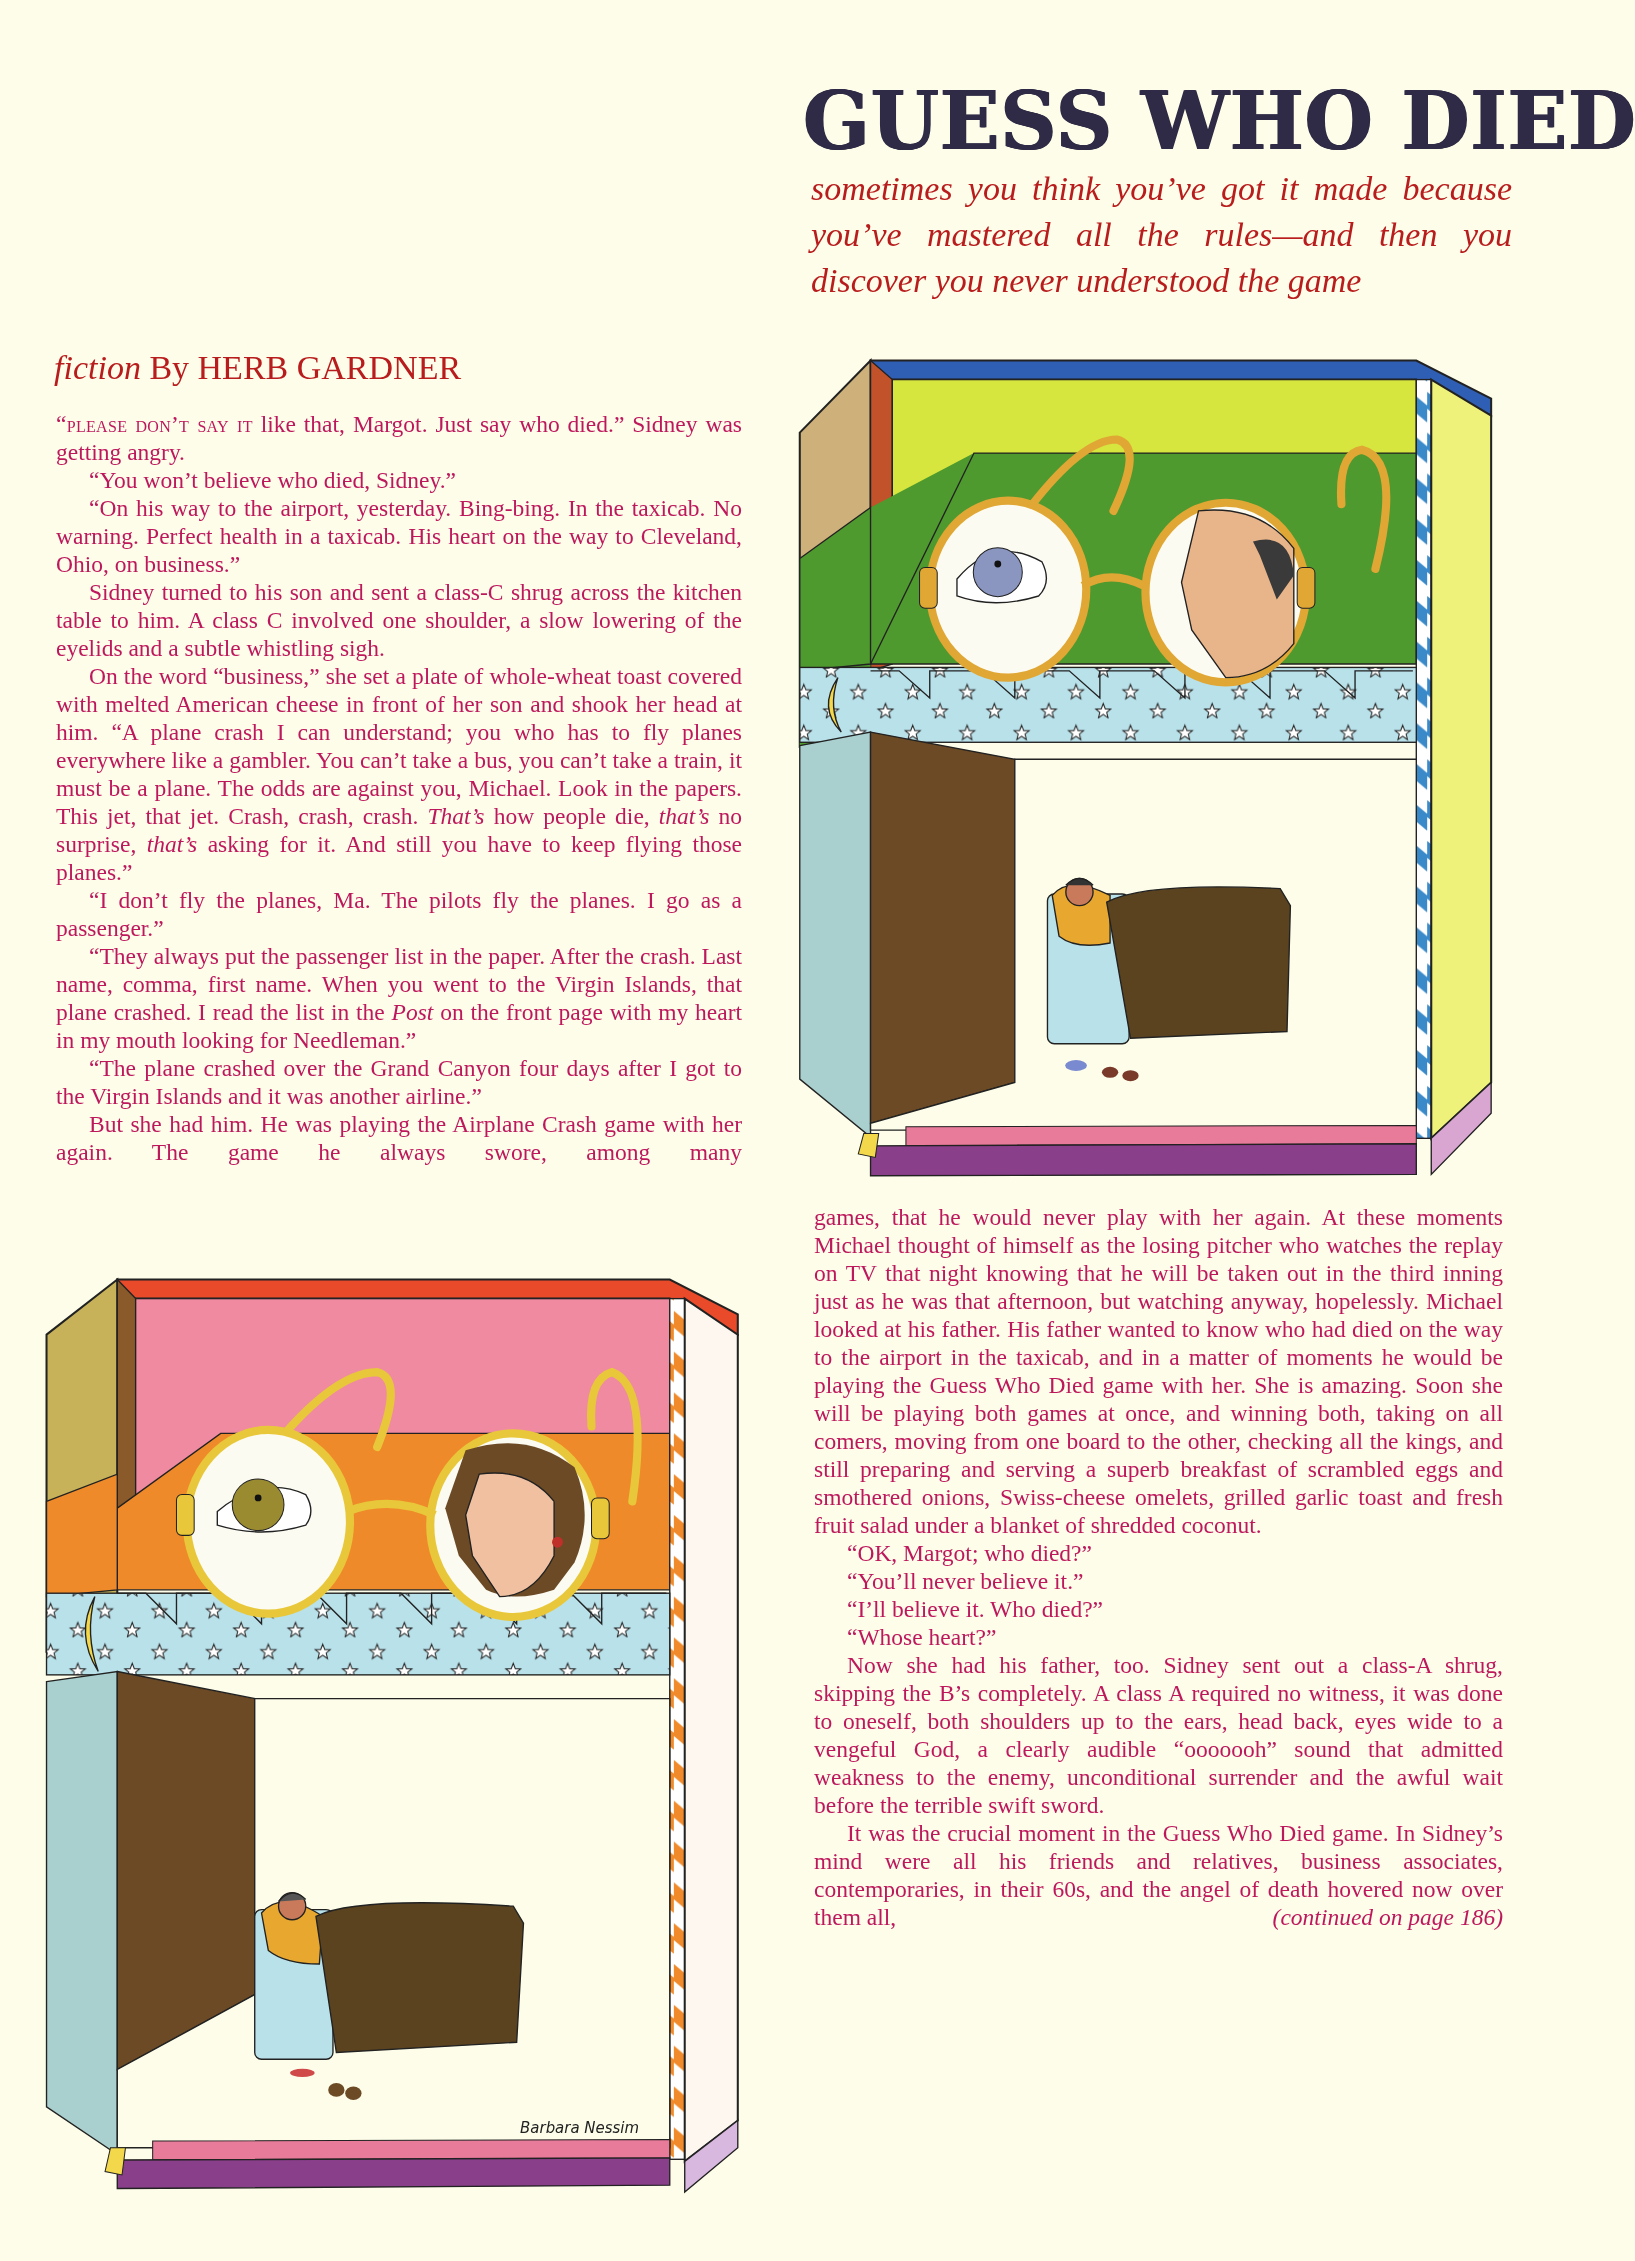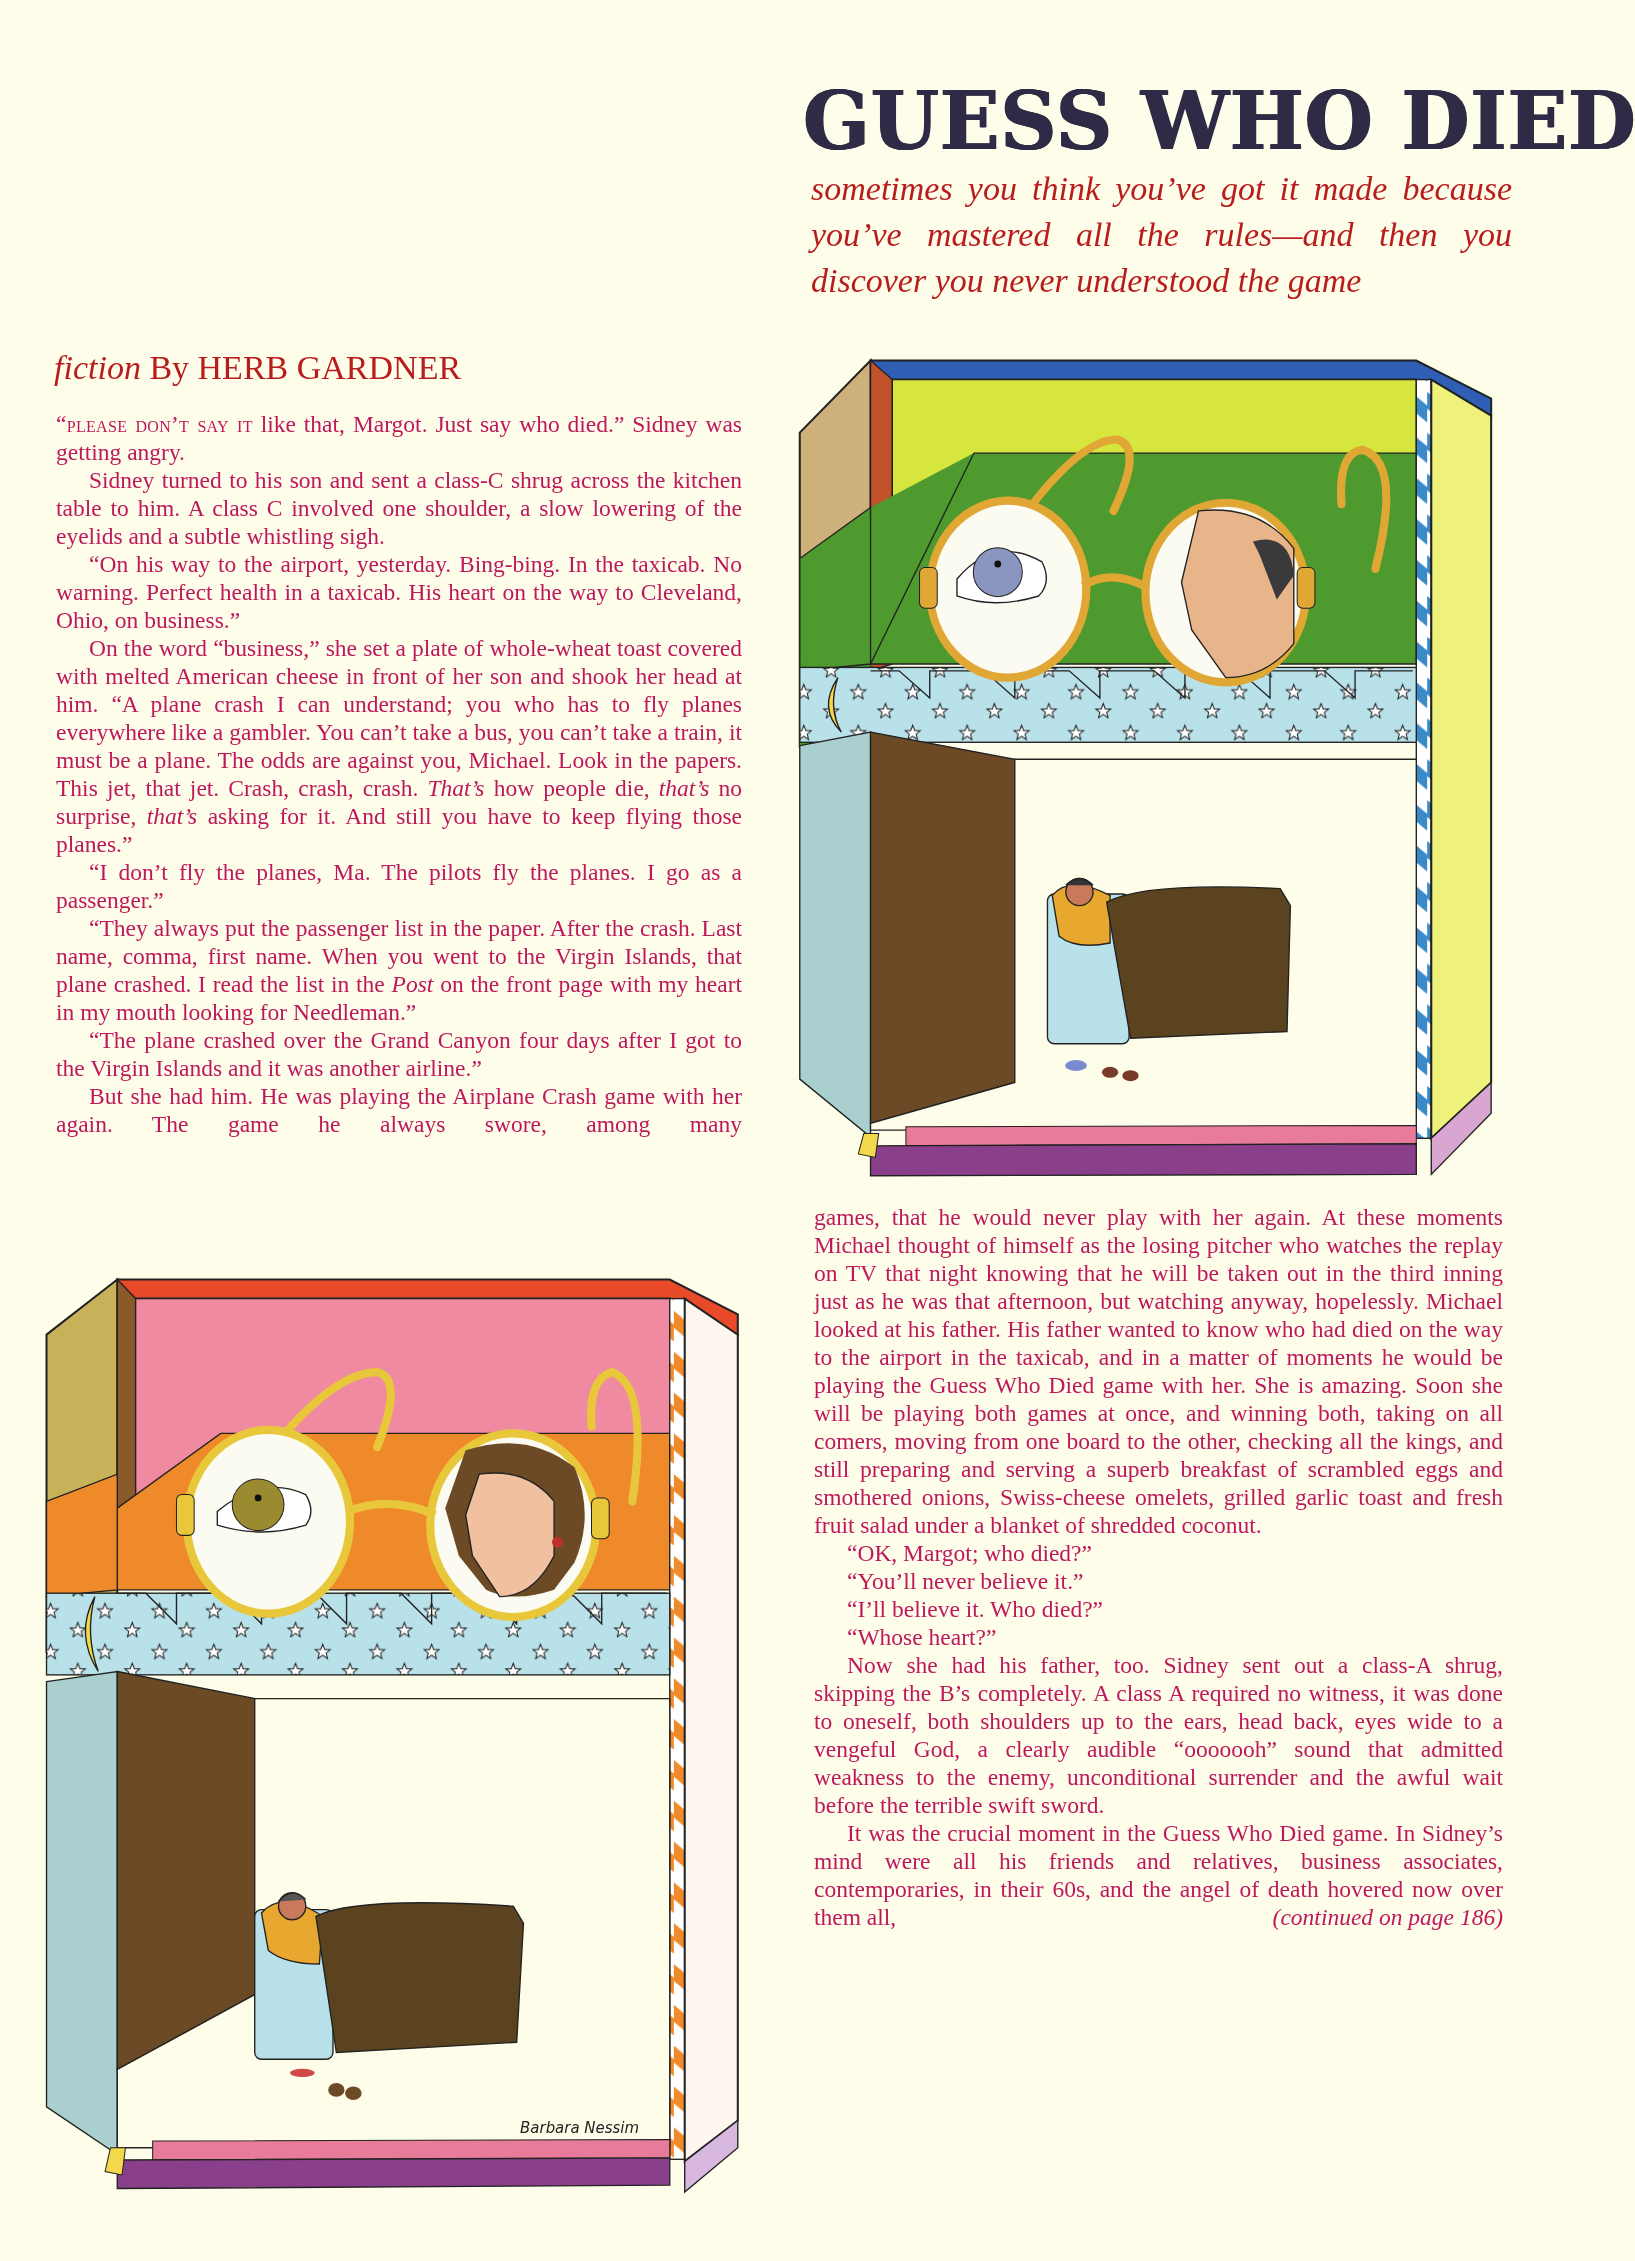--- a/index.html
+++ b/index.html
@@ -63,22 +63,23 @@
   <div style="text-align-last:left;">discover you never understood the game</div>
 </div>
 
 <div id="byline" class="abs">
   <span class="kind">fiction</span>
   <span>By HERB GARDNER</span>
 </div>
 
 <div id="col-left" class="abs col">
   <p class="first"><span class="smallcaps">“please don’t say it</span><span> like that, Margot. Just say who died.” Sidney was getting angry.</span></p>
+  <p>“You won’t believe who died, Sidney.”</p>
+  <p>“On his way to the airport, yesterday. Bing-bing. In the taxicab. No warning. Perfect health in a taxicab. His heart on the way to Cleveland, Ohio, on business.”</p>
   <p>Sidney turned to his son and sent a class-C shrug across the kitchen table to him. A class C involved one shoulder, a slow lowering of the eyelids and a subtle whistling sigh.</p>
-  <p>“On his way to the airport, yesterday. Bing-bing. In the taxicab. No warning. Perfect health in a taxicab. His heart on the way to Cleveland, Ohio, on business.”</p>
   <p><span>On the word “business,” she set a plate of whole-wheat toast covered with melted American cheese in front of her son and shook her head at him. “A plane crash I can under­stand; you who has to fly planes everywhere like a gambler. You can’t take a bus, you can’t take a train, it must be a plane. The odds are against you, Michael. Look in the papers. This jet, that jet. Crash, crash, crash. </span><span class="em">That’s</span><span> how people die, </span><span class="em">that’s</span><span> no surprise, </span><span class="em">that’s</span><span> asking for it. And still you have to keep flying those planes.”</span></p>
   <p>“I don’t fly the planes, Ma. The pilots fly the planes. I go as a passenger.”</p>
   <p><span>“They always put the passenger list in the paper. After the crash. Last name, comma, first name. When you went to the Virgin Islands, that plane crashed. I read the list in the </span><span class="em">Post</span><span> on the front page with my heart in my mouth looking for Needleman.”</span></p>
   <p>“The plane crashed over the Grand Canyon four days after I got to the Virgin Islands and it was another airline.”</p>
   <p style="text-align-last:justify;">But she had him. He was playing the Airplane Crash game with her again. The game he always swore, among many</p>
 </div>
 
 <div id="col-right" class="abs col">
   <p class="first">games, that he would never play with her again. At these moments Michael thought of himself as the losing pitcher who watches the replay on TV that night knowing that he will be taken out in the third inning just as he was that afternoon, but watching anyway, hopelessly. Michael looked at his father. His father wanted to know who had died on the way to the airport in the taxicab, and in a matter of moments he would be playing the Guess Who Died game with her. She is amazing. Soon she will be playing both games at once, and winning both, taking on all comers, moving from one board to the other, checking all the kings, and still preparing and serving a superb breakfast of scram­bled eggs and smothered onions, Swiss-cheese omelets, grilled garlic toast and fresh fruit salad under a blanket of shredded coconut.</p>
   <p>“OK, Margot; who died?”</p>

